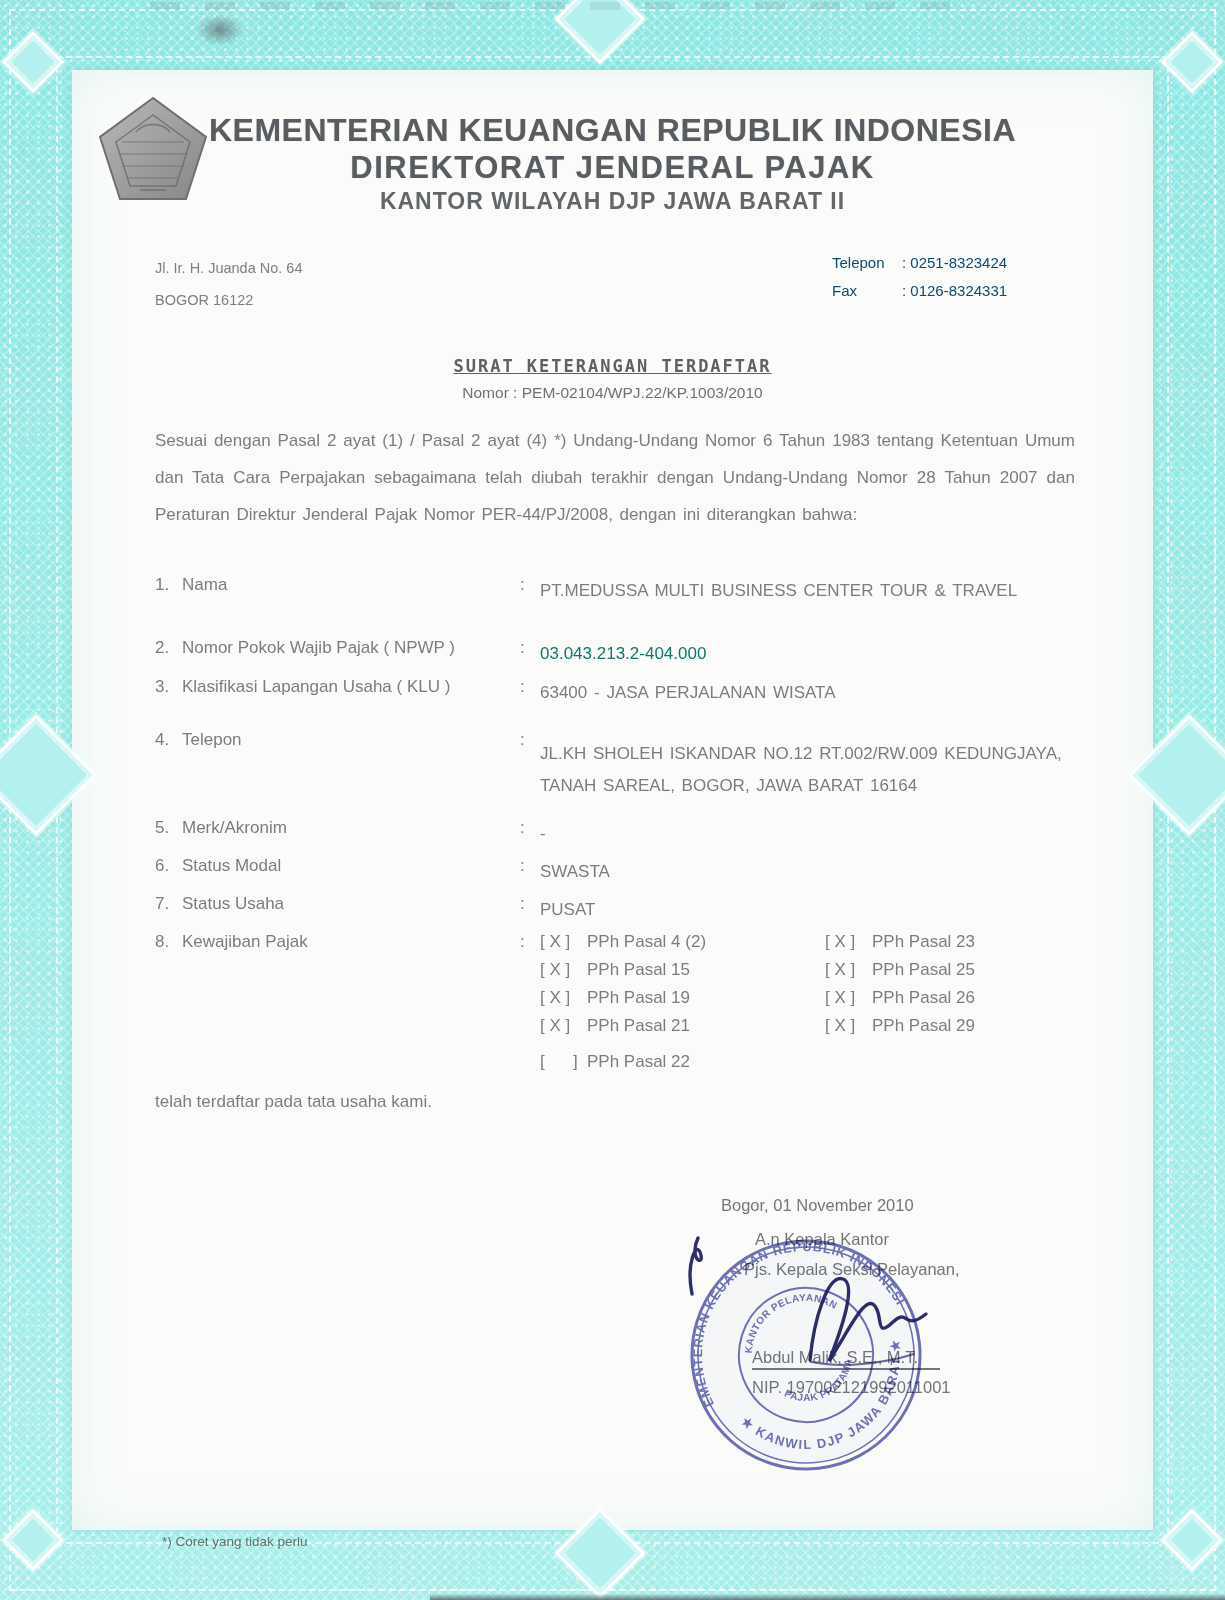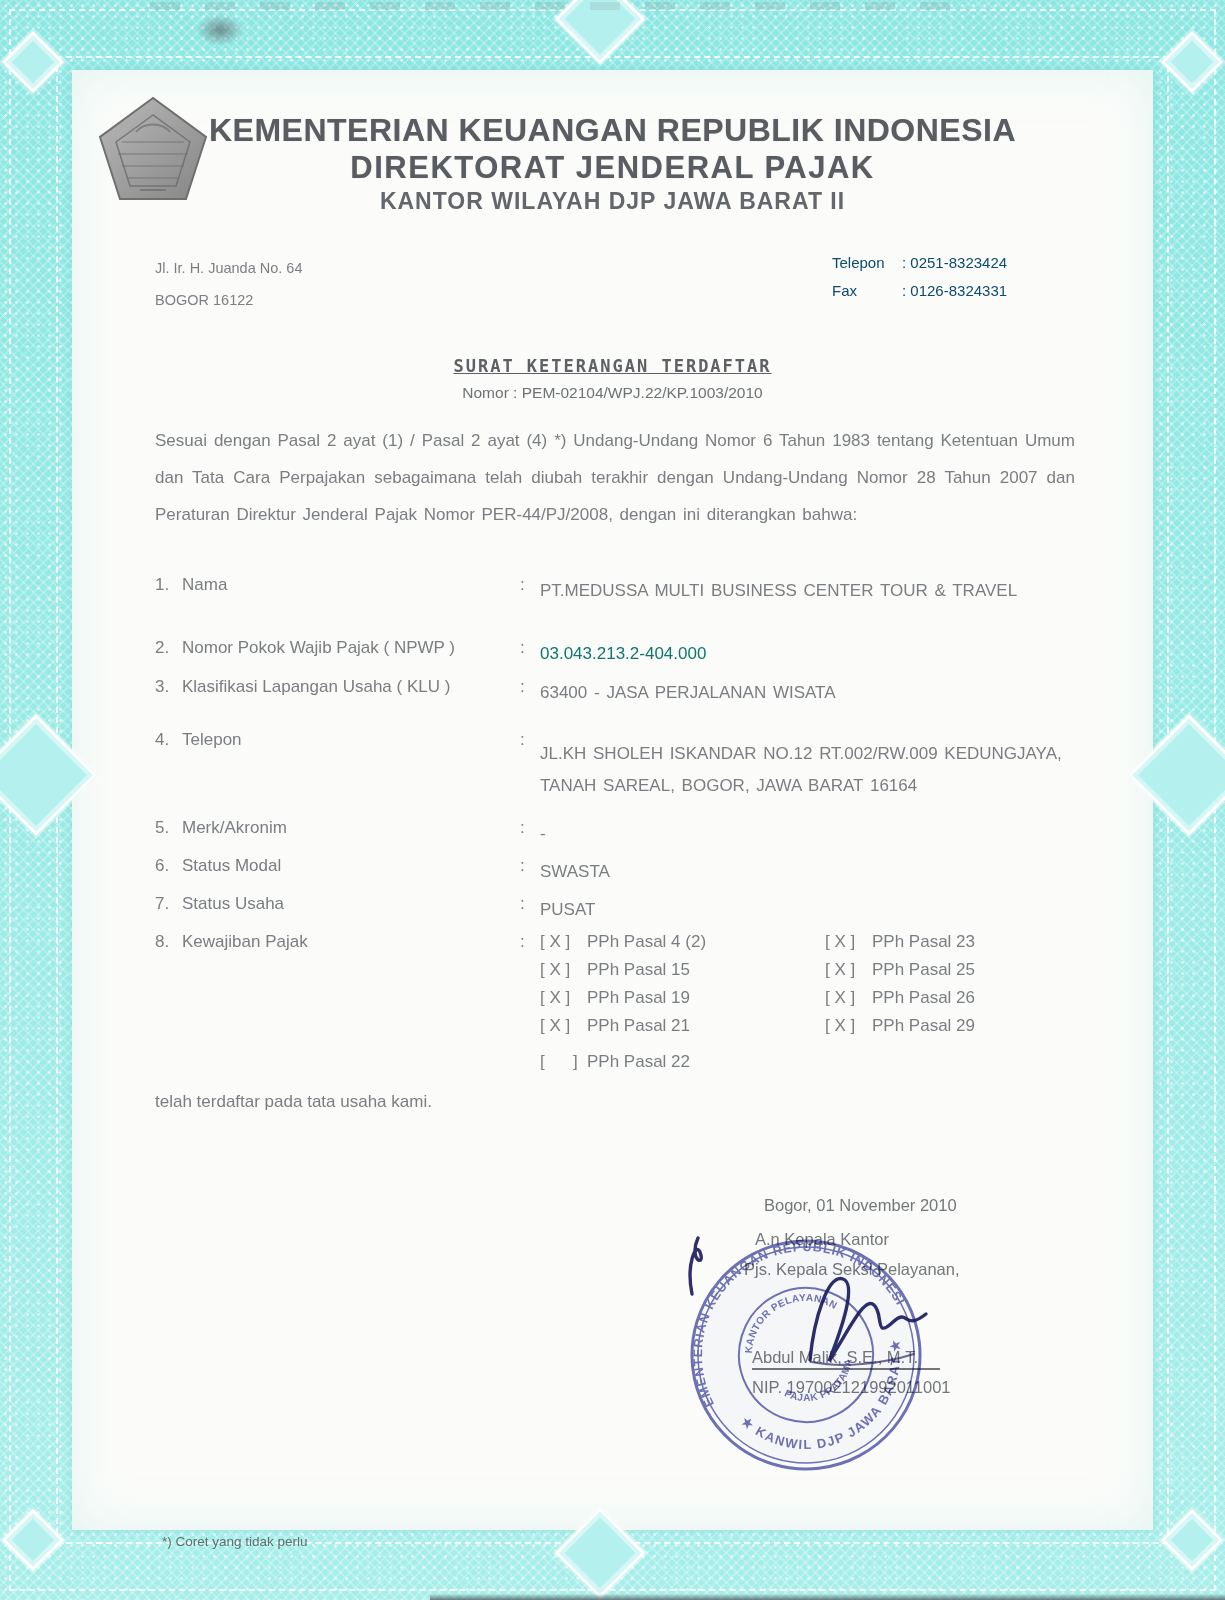--- a/index.html
+++ b/index.html
@@ -225,21 +225,21 @@
     <span class="cbox rcol">[ X ]</span>
     <span class="cblab rcol2">PPh Pasal 29</span>
   </div>
   <div class="cbrow" style="top:982px;">
     <span class="cbox">[      ]</span>
     <span class="cblab">PPh Pasal 22</span>
   </div>
 
   <div class="abs closing" style="left:83px; top:1022px;">telah terdaftar pada tata usaha kami.</div>
 
-  <div class="abs sig" style="left:692px; top:1126px;">Bogor, 01 November 2010</div>
+  <div class="abs sig" style="left:649px; top:1126px;">Bogor, 01 November 2010</div>
   <div class="abs sig" style="left:683px; top:1160px;">A.n Kepala Kantor</div>
   <div class="abs sig" style="left:672px; top:1190px;">Pjs. Kepala Seksi Pelayanan,</div>
   <div class="abs sig" style="left:680px; top:1278px;">
     <span class="sig-name">Abdul Malik, S.E., M.T.</span>
   </div>
   <div class="abs sig" style="left:680px; top:1308px;">NIP. 197002121992011001</div>
 
   <svg class="stamp" viewBox="0 0 240 240">
     <defs>
       <path id="arcOuterTop" d="M 16,120 A 104,104 0 0 1 224,120"></path>

